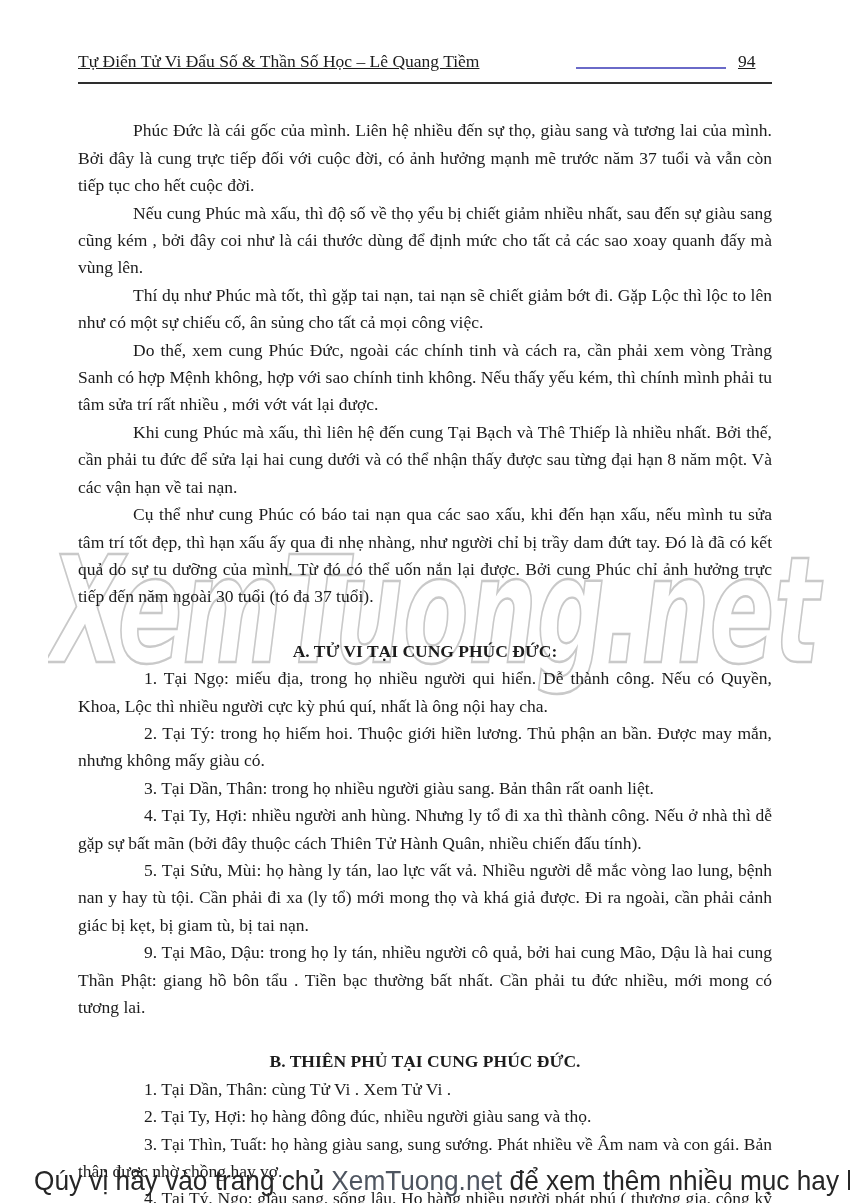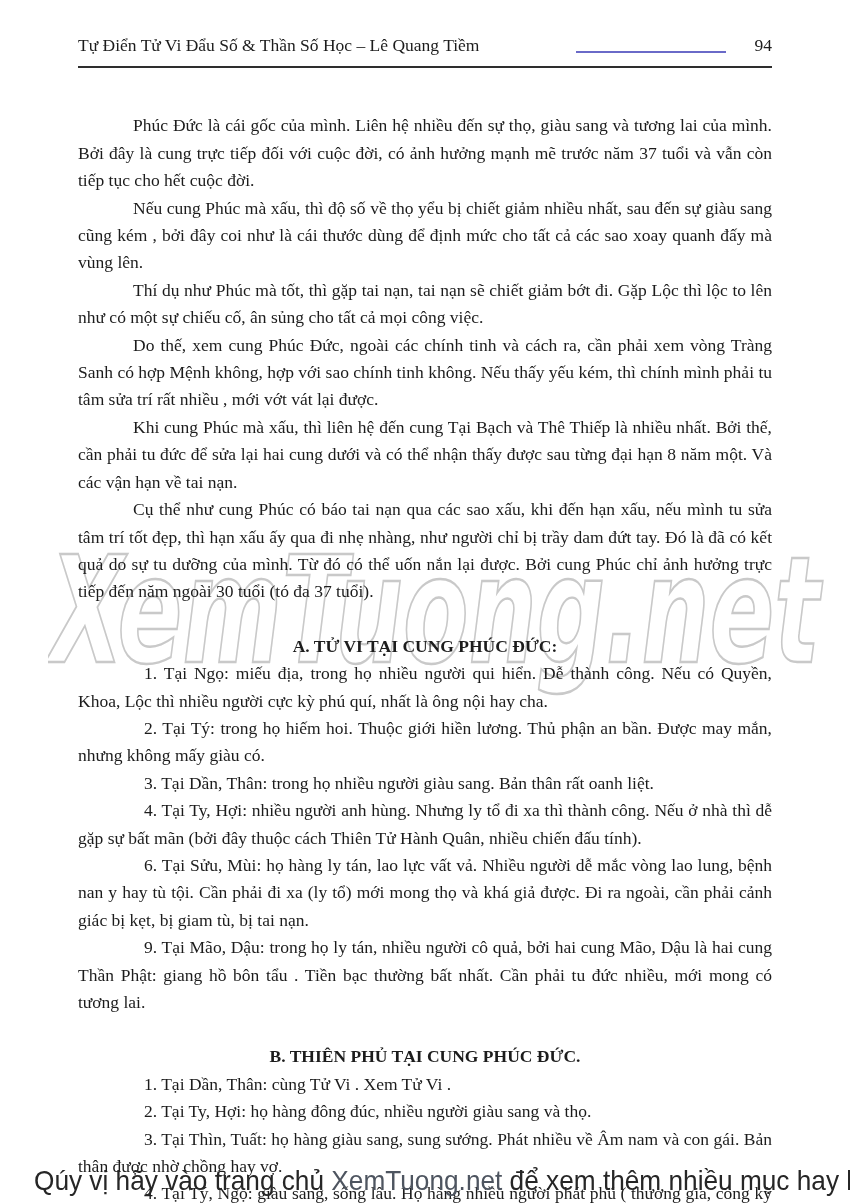--- a/index.html
+++ b/index.html
@@ -8,37 +8,38 @@
     width:850px;height:1203px;
     background:#ffffff;
     font-family:"Liberation Serif","DejaVu Serif",serif;
     font-size:17.5px;line-height:27.4px;
     color:#1c1c1c;
     overflow:hidden;
   }
   .content{position:relative;z-index:2;margin:0 78px;}
   .header-row{
     display:flex;align-items:baseline;
-    padding-top:32px;
+    padding-top:48px;
+    text-decoration:underline;
   }
   .header-title{white-space:nowrap;}
   .header-fill{flex:1;}
   .header-underline{
     width:150px;height:2px;background:#6a6ac8;
     align-self:flex-end;margin-bottom:6px;margin-right:12px;
   }
-  .page-number{width:34px;text-align:right;}
+  .page-number{width:34px;}
   .top-rule{border:none;border-top:2.2px solid #2e2e2e;margin:7px 0 0 0;}
   .chapter-heading{
     font-weight:bold;margin:5px 0 0 62px;
   }
   .para{
     text-align:justify;text-indent:55px;margin:0;
   }
-  .first-para{margin-top:44px;}
+  .first-para{margin-top:33px;}
   .section-heading{
     font-weight:bold;margin-top:27px;text-align:center;
   }
   .list-item{
     text-align:justify;text-indent:66px;margin:0;
   }
   .watermark{
     position:absolute;left:48px;top:540px;z-index:1;
     width:784px;height:220px;pointer-events:none;
   }
@@ -81,21 +82,21 @@
     <p class="para">Do thế, xem cung Phúc Đức, ngoài các chính tinh và cách ra, cần phải xem vòng Tràng Sanh có hợp Mệnh không, hợp với sao chính tinh không. Nếu thấy yếu kém, thì chính mình phải tu tâm sửa trí rất nhiều , mới vớt vát lại được.</p>
     <p class="para">Khi cung Phúc mà xấu, thì liên hệ đến cung Tại Bạch và Thê Thiếp là nhiều nhất. Bởi thế, cần phải tu đức để sửa lại hai cung dưới và có thể nhận thấy được sau từng đại hạn 8 năm một. Và các vận hạn về tai nạn.</p>
     <p class="para">Cụ thể như cung Phúc có báo tai nạn qua các sao xấu, khi đến hạn xấu, nếu mình tu sửa tâm trí tốt đẹp, thì hạn xấu ấy qua đi nhẹ nhàng, như người chỉ bị trầy dam đứt tay. Đó là đã có kết quả do sự tu dưỡng của mình. Từ đó có thể uốn nắn lại được. Bởi cung Phúc chỉ ảnh hưởng trực tiếp đến năm ngoài 30 tuổi (tó đa 37 tuổi).</p>
 
     <div class="section-heading">A. TỬ VI TẠI CUNG PHÚC ĐỨC:</div>
 
     <p class="list-item">1.   Tại Ngọ: miếu địa, trong họ nhiều người qui hiển. Dễ thành công. Nếu có Quyền, Khoa, Lộc thì nhiều người cực kỳ phú quí, nhất là ông nội hay cha.</p>
     <p class="list-item">2.   Tại Tý: trong họ hiếm hoi. Thuộc giới hiền lương. Thủ phận an bần. Được may mắn, nhưng không mấy giàu có.</p>
     <p class="list-item">3.   Tại Dần, Thân: trong họ nhiều người giàu sang. Bản thân rất oanh liệt.</p>
     <p class="list-item">4.   Tại Ty, Hợi: nhiều người anh hùng. Nhưng ly tổ đi xa thì thành công. Nếu ở nhà thì dễ gặp sự bất mãn (bởi đây thuộc cách Thiên Tử Hành Quân, nhiều chiến đấu tính).</p>
-    <p class="list-item">6.   Tại Sửu, Mùi: họ hàng ly tán, lao lực vất vả. Nhiều người dễ mắc vòng lao lung, bệnh nan y hay tù tội. Cần phải đi xa (ly tổ) mới mong thọ và khá giả được. Đi ra ngoài, cần phải cảnh giác bị kẹt, bị giam tù, bị tai nạn.</p>
+    <p class="list-item">5.   Tại Sửu, Mùi: họ hàng ly tán, lao lực vất vả. Nhiều người dễ mắc vòng lao lung, bệnh nan y hay tù tội. Cần phải đi xa (ly tổ) mới mong thọ và khá giả được. Đi ra ngoài, cần phải cảnh giác bị kẹt, bị giam tù, bị tai nạn.</p>
     <p class="list-item">9.   Tại Mão, Dậu: trong họ ly tán, nhiều người cô quả, bởi hai cung Mão, Dậu là hai cung Thần Phật: giang hồ bôn tẩu . Tiền bạc thường bất nhất. Cần phải tu đức nhiều, mới mong có tương lai.</p>
 
     <div class="section-heading">B. THIÊN PHỦ TẠI CUNG PHÚC ĐỨC.</div>
 
     <p class="list-item">1.   Tại Dần, Thân: cùng Tử Vi . Xem Tử Vi .</p>
     <p class="list-item">2.   Tại Ty, Hợi: họ hàng đông đúc, nhiều người giàu sang và thọ.</p>
     <p class="list-item">3.   Tại Thìn, Tuất: họ hàng giàu sang, sung sướng. Phát nhiều về Âm nam và con gái. Bản thân được nhờ chồng hay vợ.</p>
     <p class="list-item">4.   Tại Tý, Ngọ: giàu sang, sống lâu. Họ hàng nhiều người phát phú ( thương gia, công kỹ nghệ gia, võ cách.)</p>
 
   </div>

